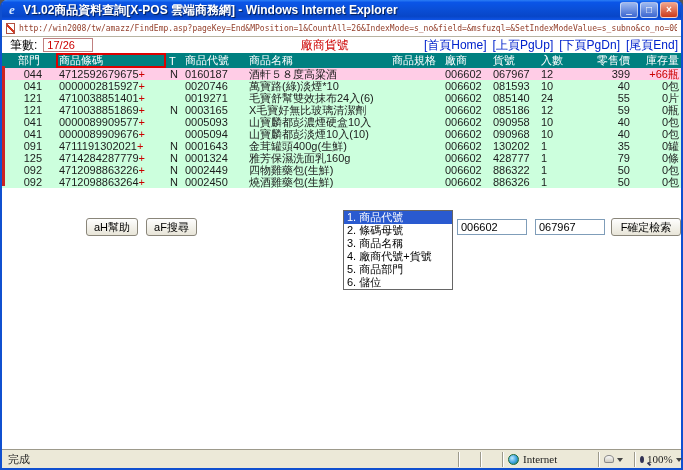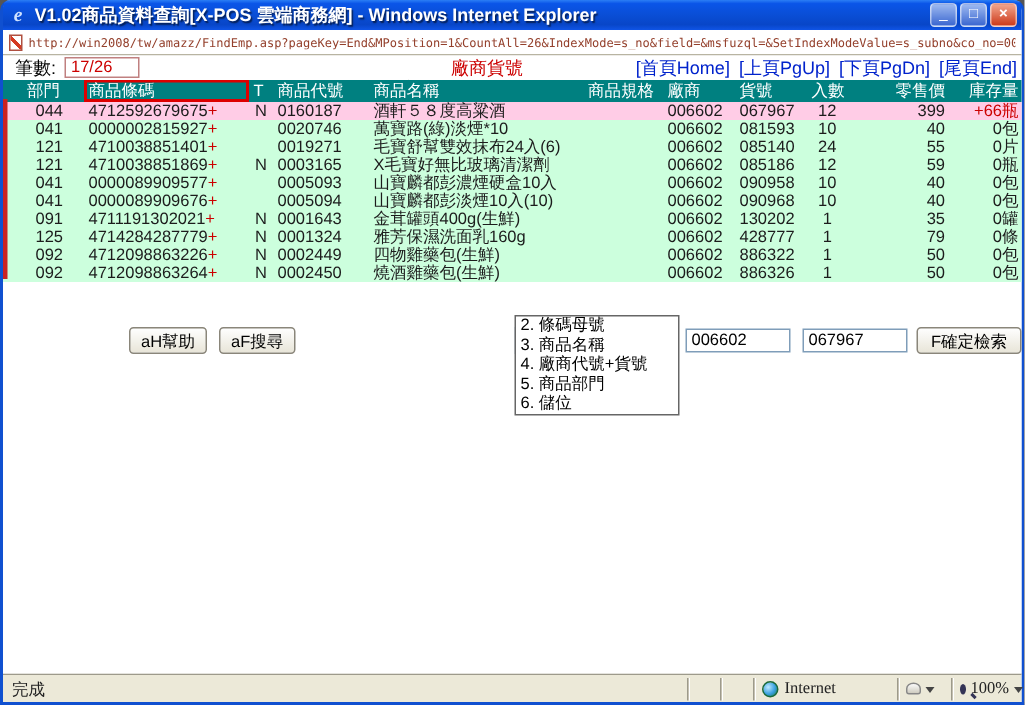--- a/index.html
+++ b/index.html
@@ -47,21 +47,21 @@
                table-layout:fixed; font-size:11px; color:#1c1c1c; }
   .grid th { background:#008080; color:#fff; font-weight:normal; height:13px; padding:0 3px;
              white-space:nowrap; overflow:hidden; text-align:left; cursor:pointer; }
   .grid td { background:#ccffdd; height:12px; line-height:12px; padding:0 3px;
              white-space:nowrap; overflow:hidden; }
   .hl-row td { background:#ffcce6; }
   th.c { text-align:center; }
   th.r, td.r { text-align:right; }
   .dept { text-align:right; padding-right:14px !important; }
   .tcol { text-align:center; }
-  .qty  { text-align:center; padding-right:16px !important; }
+  .qty  { text-align:left; padding-right:16px !important; }
   .price{ padding-right:6px !important; }
   .stock{ padding-right:2px !important; }
   .plus { color:#cc0000; }
   .hl-row .stock { color:#cc0000; }
   th.boxed { box-shadow:inset 0 0 0 2px #dd0000; }
   .red-line { position:absolute; left:0; top:29px; width:3px; height:120px; background:#cc2222; }
 
   
   .controls { position:absolute; top:153px; left:12px; right:0; height:20px; display:flex; align-items:center;margin-top:27px; }
   .xpbtn { height:18px; padding:1px 7px; font-family:"Liberation Sans",sans-serif; font-size:11px;
@@ -317,20 +317,21 @@
         <span class="sel-text">4. 廠商代號+貨號</span>
         <span class="sel-arrow"></span>
       </div>
       <input class="xpinput in1" value="006602" style="">
       <input class="xpinput in2" value="067967" style="">
       <button class="xpbtn confirm">F確定檢索</button>
     </div>
 
     <ul class="ddlist">
 
+    <li class="opt opt-hl">1. 商品代號</li>
         <li class="opt">2. 條碼母號</li>
         <li class="opt">3. 商品名稱</li>
         <li class="opt">4. 廠商代號+貨號</li>
         <li class="opt">5. 商品部門</li>
         <li class="opt">6. 儲位</li>
       </ul>
 
   </div>
 
   <div class="statusbar">

